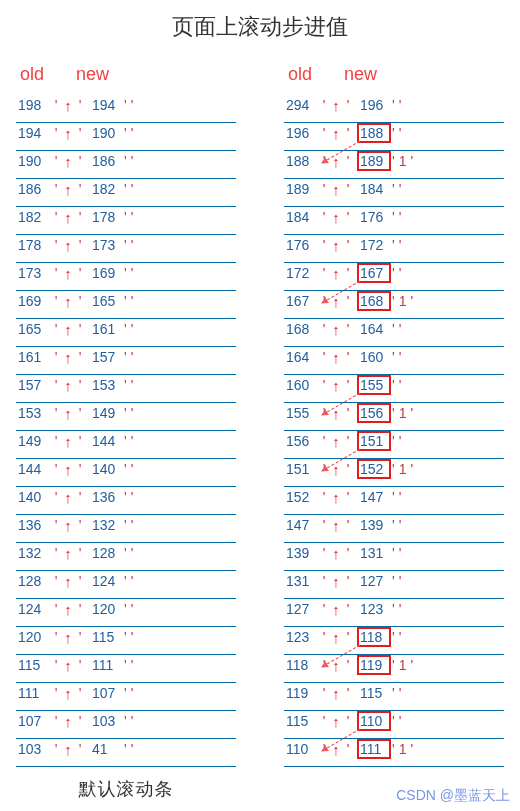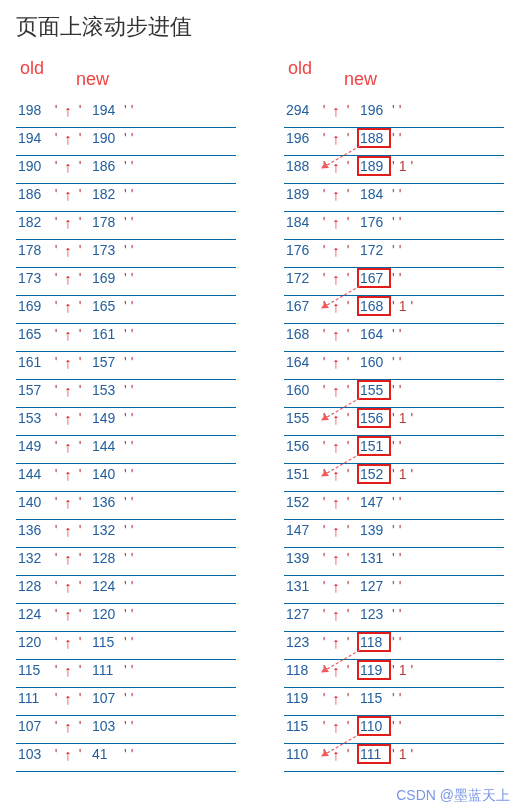--- a/index.html
+++ b/index.html
@@ -5,42 +5,42 @@
   body {
     margin: 0;
     padding: 12px 16px;
     font-family: "Microsoft YaHei", Arial, sans-serif;
     font-size: 15px;
     color: #333;
     width: 520px;
     box-sizing: border-box;
   }
   .title {
-    text-align: left;
+    text-align: center;
     font-size: 22px;
-    margin-bottom: 16px;
+    margin-bottom: 22px;
   }
   .columns {
     display: flex;
     justify-content: space-between;
     gap: 30px;
   }
   .col {
     flex: 0 0 220px;
     position: relative;
   }
   .hdr {
     display: flex;
     font-size: 18px;
     color: #ef4444;
     margin-bottom: 6px;
     padding: 0 4px 4px 4px;
   }
   .hdr-old { width: 56px; }
-  .hdr-new { flex: 1; margin-top: 11px; }
+  .hdr-new { flex: 1; }
   .row {
     display: flex;
     align-items: flex-start;
     border-bottom: 1px solid #0369a1;
     padding: 2px 2px 3px 2px;
     height: 22px;
     position: relative;
   }
   .cell-old, .cell-new {
     color: #235f9e;
@@ -364,20 +364,21 @@
           <span class="quote1">'</span>
           <span class="arrow">↑</span>
           <span class="quote2">'</span>
           <span class="cell-new-wrap">
             <span class="cell-new">41</span>
           </span>
           <span class="trail">'</span>
           <span class="trail">'</span>
         </div>
       </div>
+    <div class="footer-label">默认滚动条</div>
   </div>
 
   <div class="col">
     <div class="hdr">
       <span class="hdr-old">old</span>
       <span class="hdr-new">new</span>
     </div>
     <div id="right-rows">
         <div class="row">
           <span class="cell-old">294</span>

